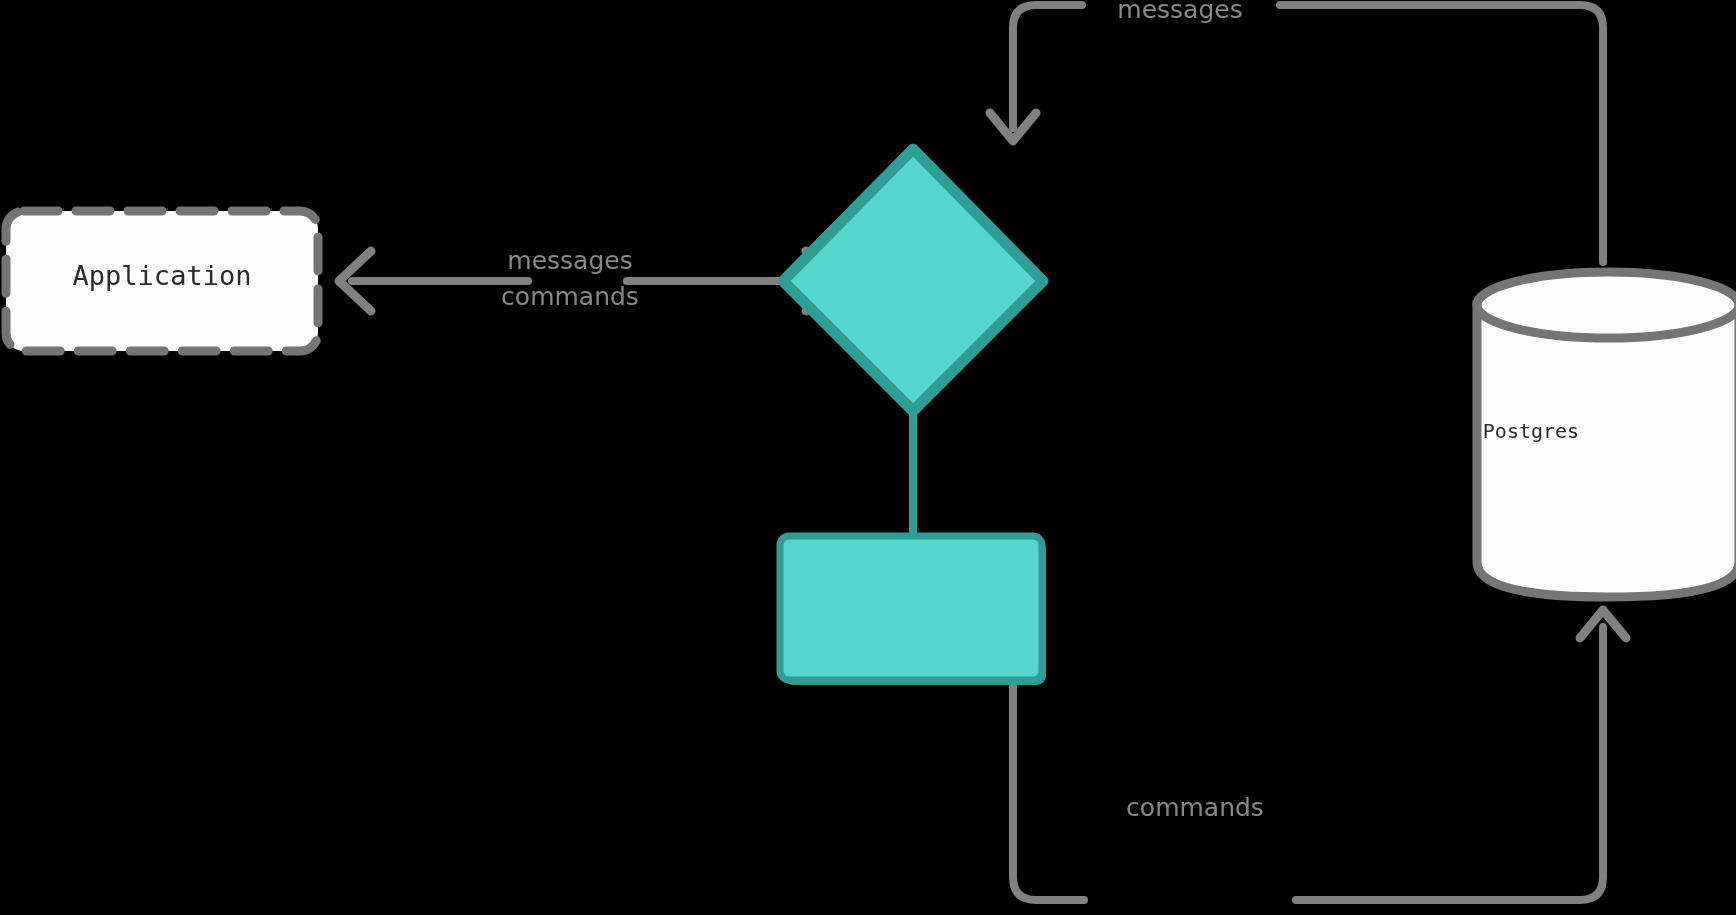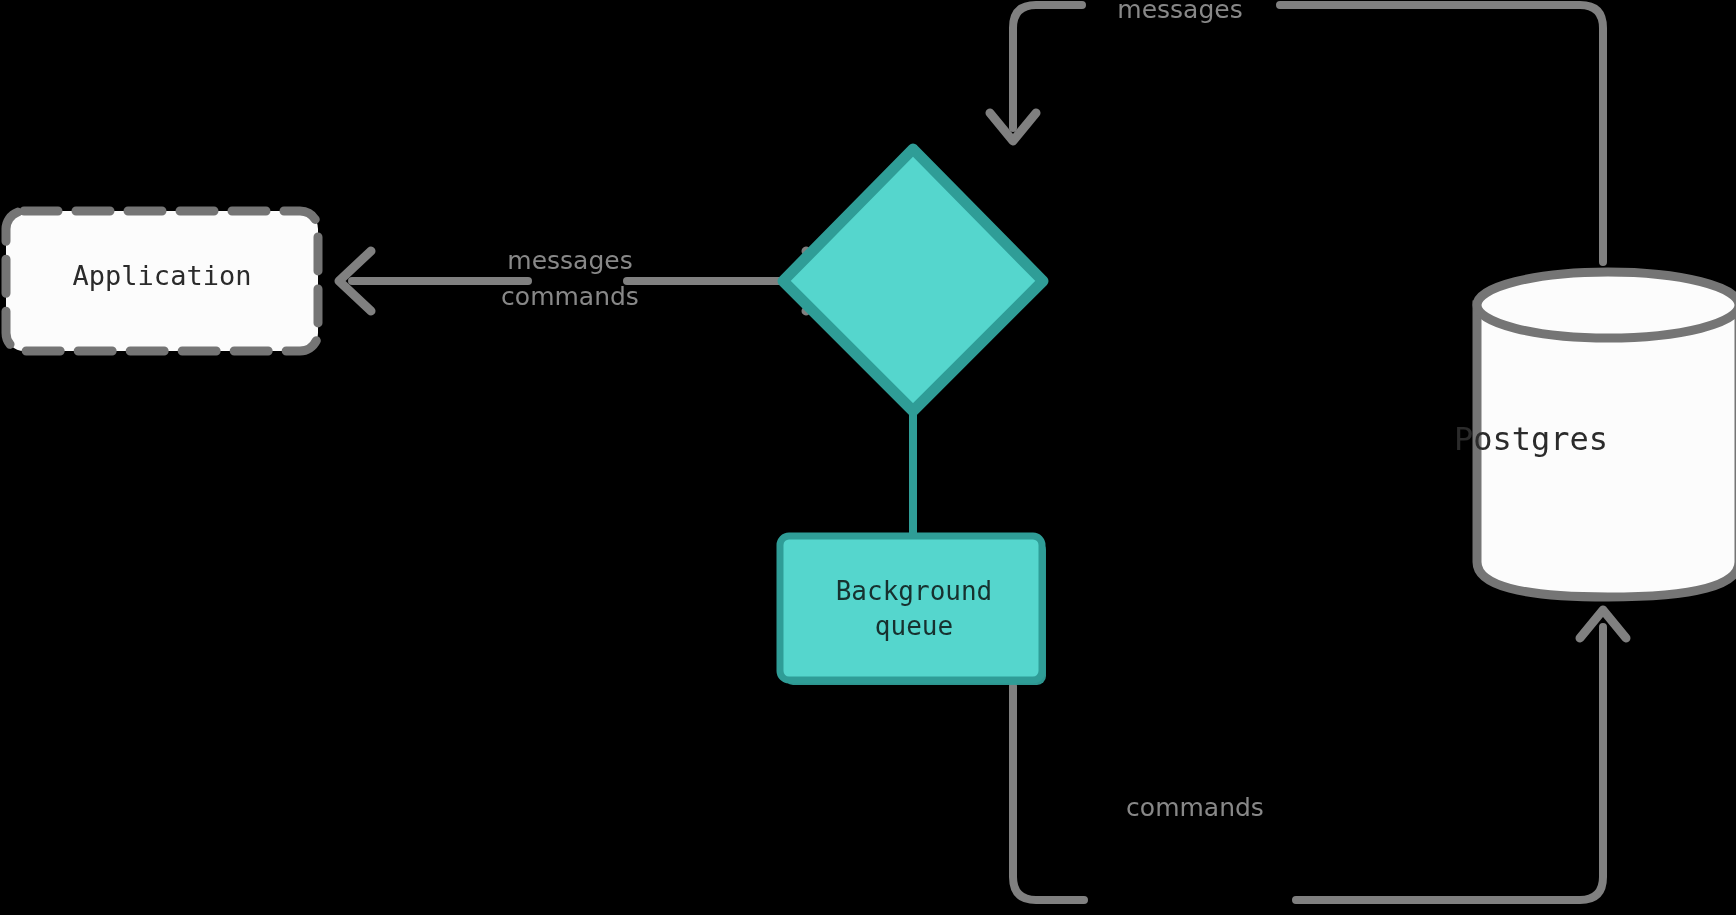--- a/index.html
+++ b/index.html
@@ -65,21 +65,21 @@
     left: 790px;
     top: 574px;
     width: 248px;
     font-size: 26px;
     color: #17312f;
   }
   #label-postgres {
     left: 1386px;
     top: 418px;
     width: 290px;
-    font-size: 32px;
+    font-size: 20px;
     color: #2b2b2b;
   }
   #label-app-pgdog {
     left: 424px;
     top: 243px;
     width: 292px;
     font-size: 25px;
   }
   #label-top-messages {
     left: 1080px;
@@ -140,22 +140,20 @@
     <g>
       <path d="M 1477 305 L 1477 562 Q 1477 597 1608 597 Q 1739 597 1739 562 L 1739 305 Z" fill="#fcfcfc" stroke="#757575" stroke-width="9"></path>
       <ellipse cx="1608" cy="305" rx="131" ry="33" fill="#fcfcfc" stroke="#757575" stroke-width="9"></ellipse>
     </g>
 
   </svg>
 
   <div class="node-label" id="label-application">Application</div>
 
 
-  <div class="node-label" id="label-bgqueue">Background
-queue</div>
 
   <div class="node-label" id="label-postgres">Postgres</div>
 
   <div class="edge-label" id="label-app-pgdog">messages
 commands</div>
 
   <div class="edge-label" id="label-top-messages">messages</div>
 
   <div class="edge-label" id="label-bottom-commands">commands</div>
 

